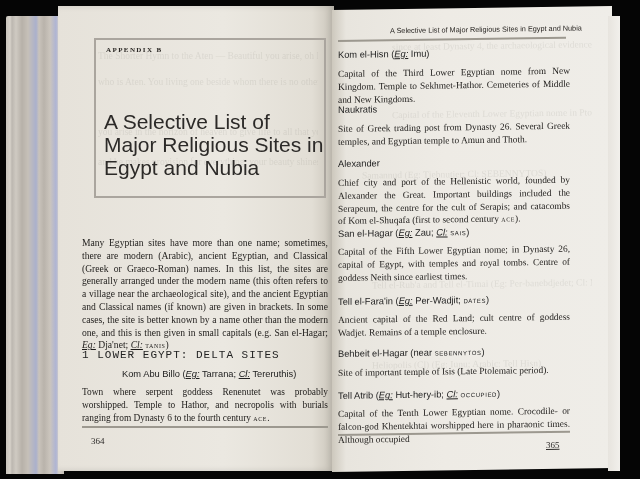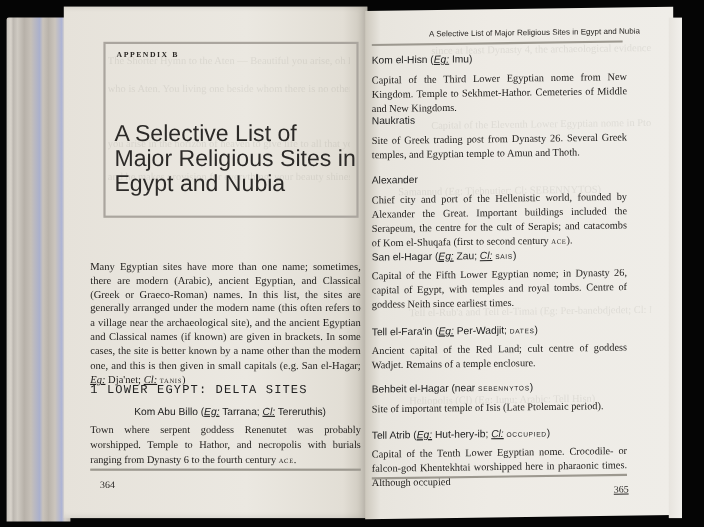--- a/index.html
+++ b/index.html
@@ -116,16 +116,16 @@
       <span>Behbeit el-Hagar (near </span><span class="sc">sebennytos</span><span>)</span>
     </div>
     <div class="entry-body" style="left:6px;top:357px;width:232px;">Site of important temple of Isis (Late Ptolemaic period).</div>
 
     <div class="entry-title" style="left:6px;top:381px;">
       <span>Tell Atrib (</span><i>Eg:</i><span> Hut-hery-ib; </span><i>Cl:</i> <span class="sc">occupied</span><span>)</span>
     </div>
     <div class="entry-body" style="left:6px;top:398px;width:232px;">Capital of the Tenth Lower Egyptian nome. Crocodile- or falcon-god Khentekhtai worshipped here in pharaonic times. Although occupied</div>
 
     <div class="rule" style="left:6px;top:424px;width:232px;"></div>
-    <div class="folio" style="left:226px;top:433px;text-decoration:underline;">365</div>
+    <div class="folio" style="left:214px;top:433px;text-decoration:underline;">365</div>
   </div>
   <div class="right-edge"></div>
 </div>
 
 </body></html>

